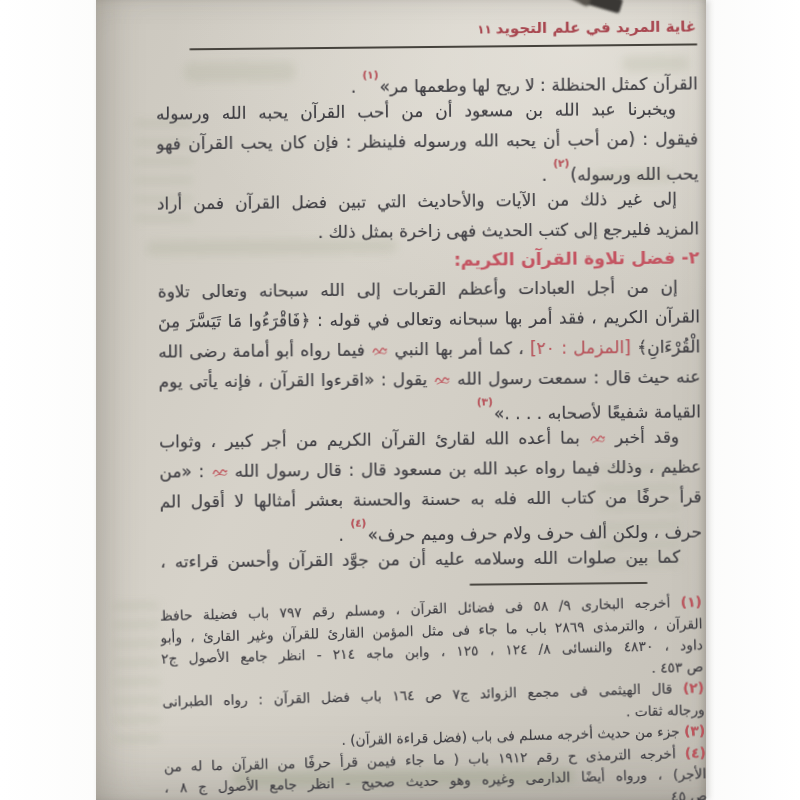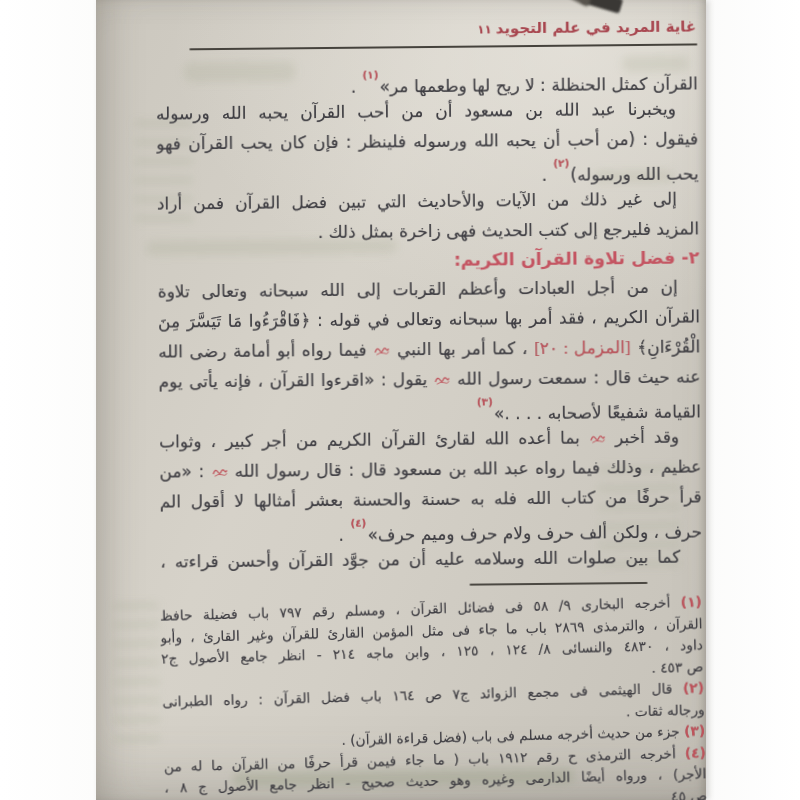--- a/index.html
+++ b/index.html
@@ -26,21 +26,21 @@
 
   
   .body-block{position:absolute;top:66px;right:6px;left:62px;text-shadow:0 0 .6px rgba(62,61,66,.45);}
   .bline{height:30px;line-height:30px;font-size:17px;white-space:nowrap;overflow:hidden;}
   .bline.j{text-align:justify;text-align-last:justify;}
   .bline.r{text-align:right;}
   .bline.ind{padding-right:22px;}
   .bline.heading{height:28px;line-height:28px;font-size:17.5px;font-weight:bold;color:var(--heading-red,#c45562);text-align:right;text-shadow:none;}
 
   .fnref{color:var(--marker-red,#bf535b);font-size:10.5px;position:relative;top:-7px;padding:0 1px;font-weight:bold;}
-  .redtxt{color:var(--marker-red,#bf535b);font-family:Liberation Serif, serif;}
+  .redtxt{color:var(--marker-red,#bf535b);}
   .pbuh{display:inline-block;vertical-align:-1px;margin:0 1px;}
 
   
   .fnsep{position:absolute;top:584px;right:61px;width:178px;height:2px;background:#4b4842;border-radius:1px;}
   .fn-block{position:absolute;top:594px;right:6px;left:62px;transform:rotate(-0.95deg);transform-origin:right 30%;text-shadow:0 0 .5px rgba(62,61,66,.4);}
   .fline{height:21.5px;line-height:21.5px;font-size:13.8px;white-space:nowrap;overflow:hidden;}
   .fline.j{text-align:justify;text-align-last:justify;}
   .fline.r{text-align:right;}
   .fnnum{color:var(--marker-red,#bf535b);font-weight:bold;}
 

